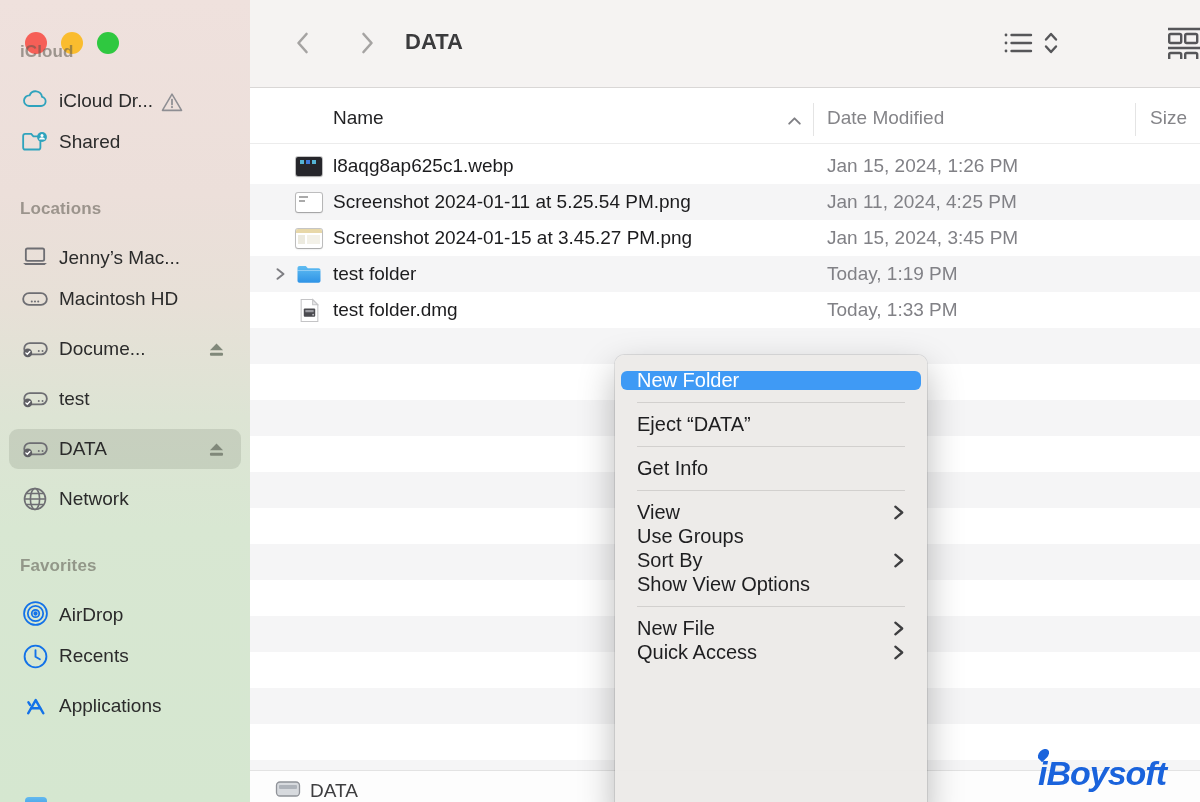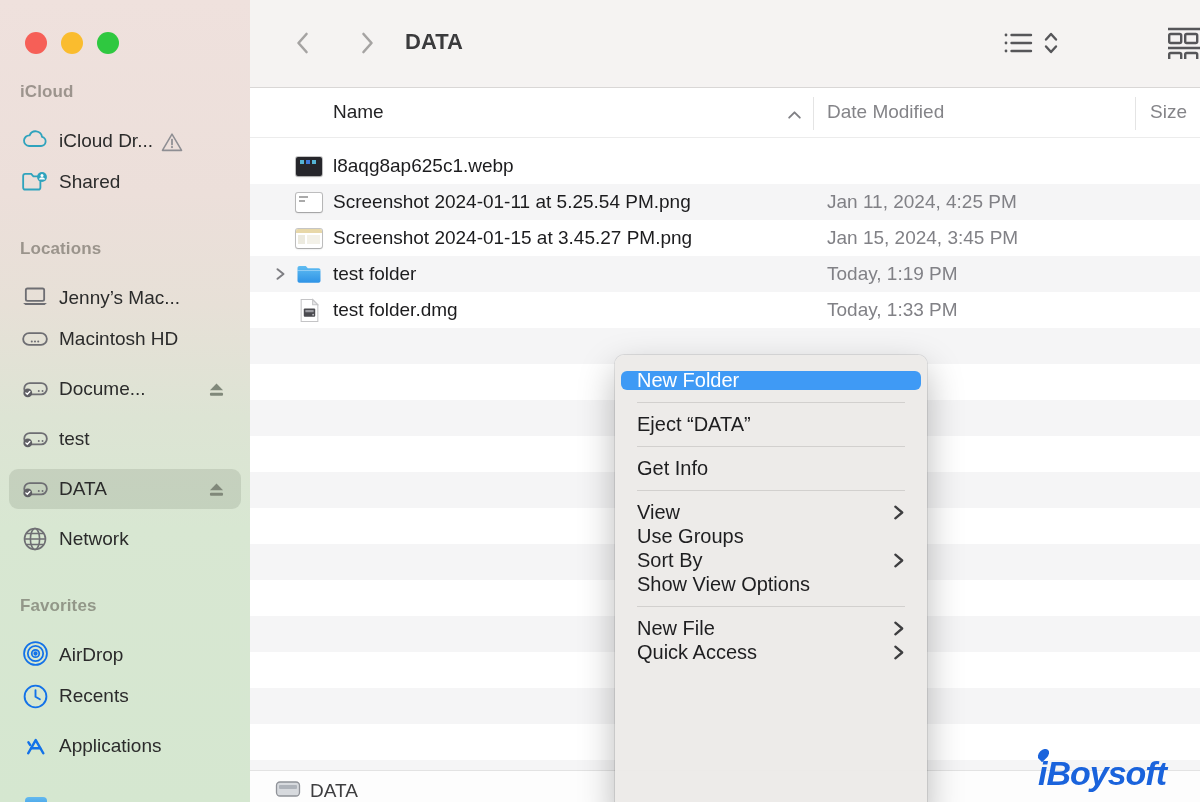--- a/index.html
+++ b/index.html
@@ -9,21 +9,21 @@
 
   
   .sidebar {
     position:absolute; left:0; top:0; width:250px; height:802px;
     background:linear-gradient(180deg,#efe1dd 0%,#ecdfda 24%,#e7e0d7 38%,#dde4d4 52%,#d8e7d2 66%,#d5e7d0 100%);
     z-index:2;
   }
   .traffic { position:absolute; left:25px; top:32px; display:flex; gap:14px; }
   .tl { width:22px; height:22px; border-radius:50%; display:inline-block; cursor:default; }
   .tl.red{ background:#f65f57; } .tl.yel{ background:#fabc2e; } .tl.grn{ background:#2fc840; }
-  .sb-nav { position:absolute; left:0; top:0; width:250px; padding-top:80px; }
+  .sb-nav { position:absolute; left:0; top:0; width:250px; padding-top:40px; }
   .sb-header { height:24px; line-height:24px; padding-left:20px; font-size:17px; font-weight:700;
     color:rgba(90,86,76,0.55); letter-spacing:.1px; margin-top:35px; }
   .sb-nav .sb-header:first-child { margin-top:0; }
   .sb-item { height:40px; margin:0 9px; padding:0 15px 0 12px; border-radius:9px;
     display:flex; align-items:center; font-size:19px; color:#2b2b2b; }
   .sb-item + .sb-item { margin-top:10px; }
   .sb-header + .sb-item { margin-top:8px;align-items:flex-end; }
   .sb-item.selected { background:rgba(92,104,86,0.17); }
   .sb-icon { width:28px; height:26px; margin-right:10px; display:flex; align-items:center; justify-content:center; flex:none; }
   .sb-label { white-space:nowrap; overflow:hidden; }
@@ -38,21 +38,21 @@
     border-bottom:1px solid #d9d7d6; }
   .nav-btn { position:absolute; top:26px; width:30px; height:36px; background:none; border:none;
     display:flex; align-items:center; justify-content:center; cursor:default; }
   .nav-back { left:38px; } .nav-fwd { left:102px; }
   .tb-title { position:absolute; left:155px; top:29px; font-size:22px; font-weight:700; color:#3b3b3d; }
   .view-ctrl { position:absolute; right:140px; top:26px; height:36px; display:flex; align-items:center; gap:8px;
     background:none; border:none; cursor:default; }
   .group-btn { position:absolute; right:-18px; top:26px; width:50px; height:36px; display:flex; align-items:center;
     background:none; border:none; cursor:default; }
 
-  .colheader { position:absolute; left:0; top:89px; width:950px; height:49px; background:#fff;
+  .colheader { position:absolute; left:0; top:95px; width:950px; height:49px; background:#fff;
     border-bottom:1px solid #ececec; font-size:19px; }
   .ch-name { position:absolute; left:83px; top:12px; color:#232325; font-weight:500; cursor:default; }
   .ch-sort { position:absolute; left:536px; top:16px; }
   .ch-div { position:absolute; top:8px; width:1px; height:33px; background:#e4e4e4; }
   .ch-div1 { left:563px; } .ch-div2 { left:885px; }
   .ch-date { position:absolute; left:577px; top:12px; color:#848488; cursor:default; }
   .ch-size { position:absolute; left:900px; top:12px; color:#848488; cursor:default; }
 
   .filelist { position:absolute; left:0; top:138px; width:950px; height:664px; padding-top:10px; overflow:hidden; }
   .frow { position:relative; height:36px; display:flex; align-items:center; }
@@ -305,20 +305,21 @@
     <div class="filelist" id="file-rows">
         <div class="frow">
           <span class="f-icon">
             <div class="thumb t-webp">
               <i class="p1"></i>
               <i class="p2"></i>
               <i class="p3"></i>
             </div>
           </span>
           <span class="f-name">l8aqg8ap625c1.webp</span>
+          <span class="f-date">Jan 15, 2024, 1:26 PM</span>
         </div>
         <div class="frow">
           <span class="f-icon">
             <div class="thumb t-shot1">
               <i class="p1"></i>
               <i class="p2"></i>
             </div>
           </span>
           <span class="f-name">Screenshot 2024-01-11 at 5.25.54 PM.png</span>
           <span class="f-date">Jan 11, 2024, 4:25 PM</span>

